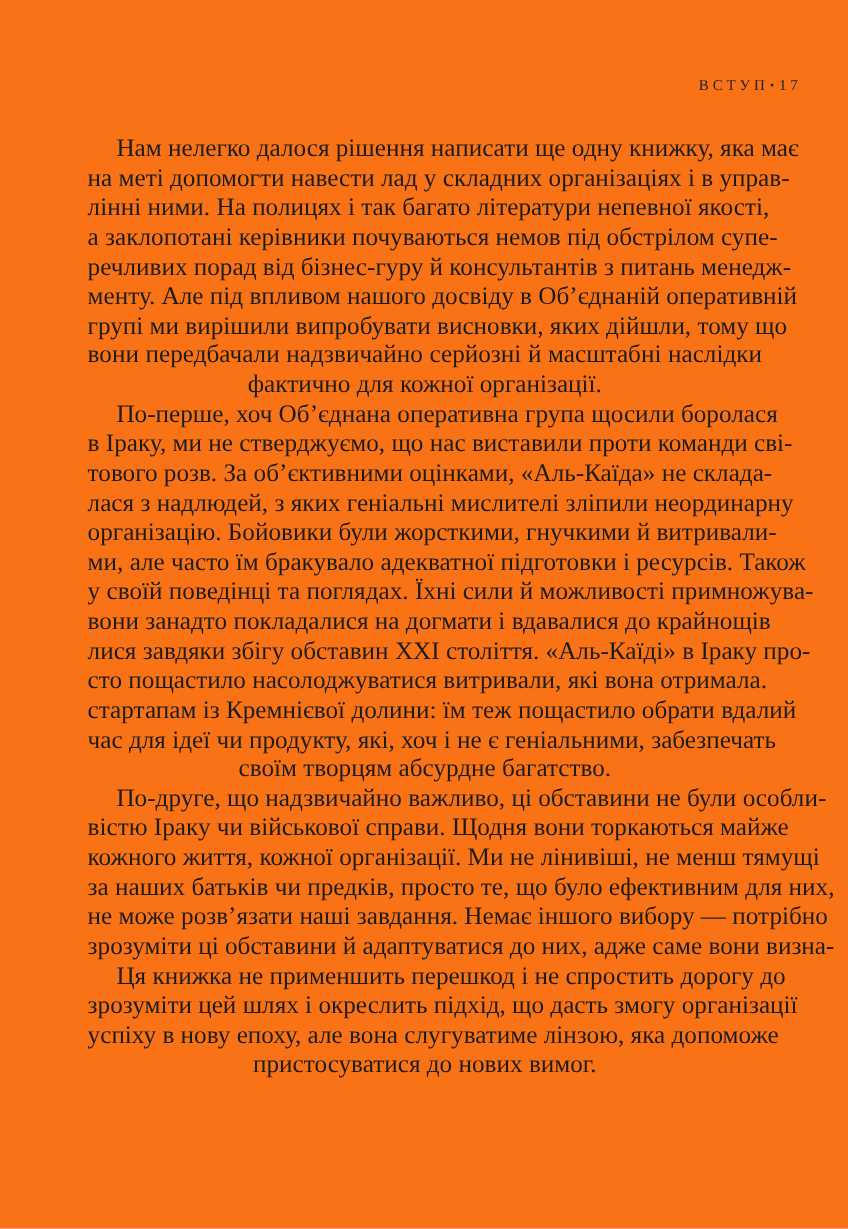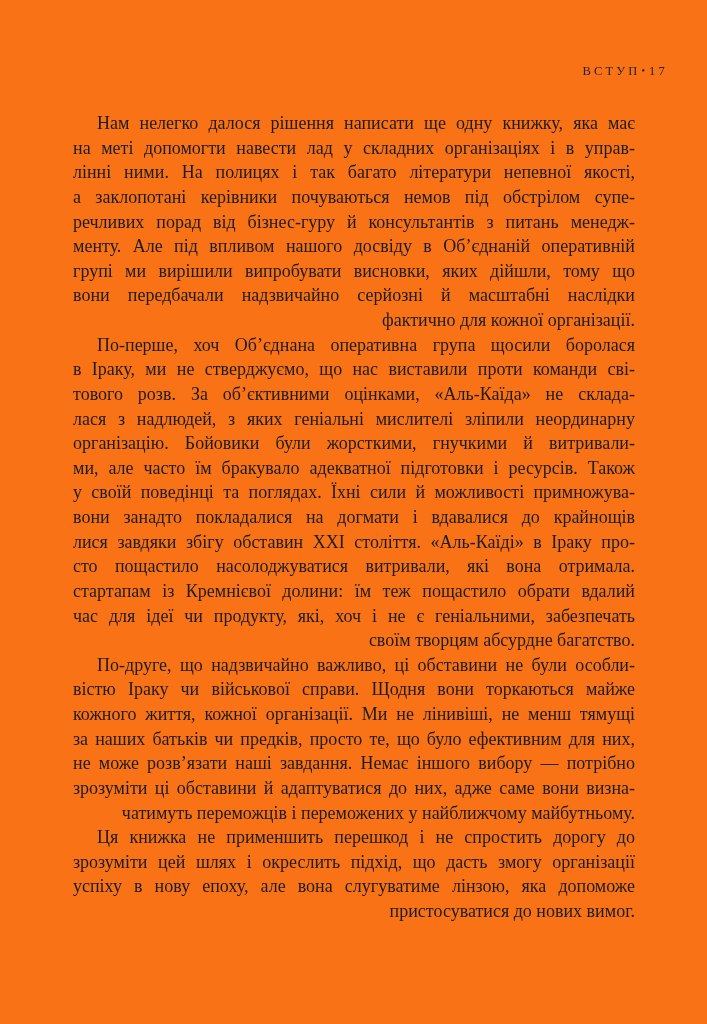--- a/index.html
+++ b/index.html
@@ -30,28 +30,28 @@
     font-size: 10px;
     letter-spacing: 0;
     padding: 0 4px 0 1px;
     vertical-align: 1px;
   }
   .text-block {
     position: absolute;
     top: 111px;
     left: 73px;
     width: 562px;
-    font-size: 18px;
+    font-size: 21px;
     line-height: 24.62px;
     font-family: Liberation Serif, serif;
   }
   .para { margin: 0; padding: 0; }
   .line {
     white-space: nowrap;
-    text-align: right;
+    text-align: center;
   }
   .line.j {
     text-align: justify;
     text-align-last: justify;
   }
   .line.first {
     text-indent: 24px;
   }
 </style>
 </head>
@@ -93,21 +93,20 @@
       <div class="line">своїм творцям абсурдне багатство.</div>
     </div>
 
     <div class="para">
       <div class="line j first">По-друге, що надзвичайно важливо, ці обставини не були особли-</div>
       <div class="line j">вістю Іраку чи військової справи. Щодня вони торкаються майже</div>
       <div class="line j">кожного життя, кожної організації. Ми не лінивіші, не менш тямущі</div>
       <div class="line j">за наших батьків чи предків, просто те, що було ефективним для них,</div>
       <div class="line j">не може розв’язати наші завдання. Немає іншого вибору — потрібно</div>
       <div class="line j">зрозуміти ці обставини й адаптуватися до них, адже саме вони визна-</div>
-      <div class="line">чатимуть переможців і переможених у найближчому майбутньому.</div>
     </div>
 
     <div class="para">
       <div class="line j first">Ця книжка не применшить перешкод і не спростить дорогу до</div>
       <div class="line j">зрозуміти цей шлях і окреслить підхід, що дасть змогу організації</div>
       <div class="line j">успіху в нову епоху, але вона слугуватиме лінзою, яка допоможе</div>
       <div class="line">пристосуватися до нових вимог.</div>
     </div>
 
   </main>

